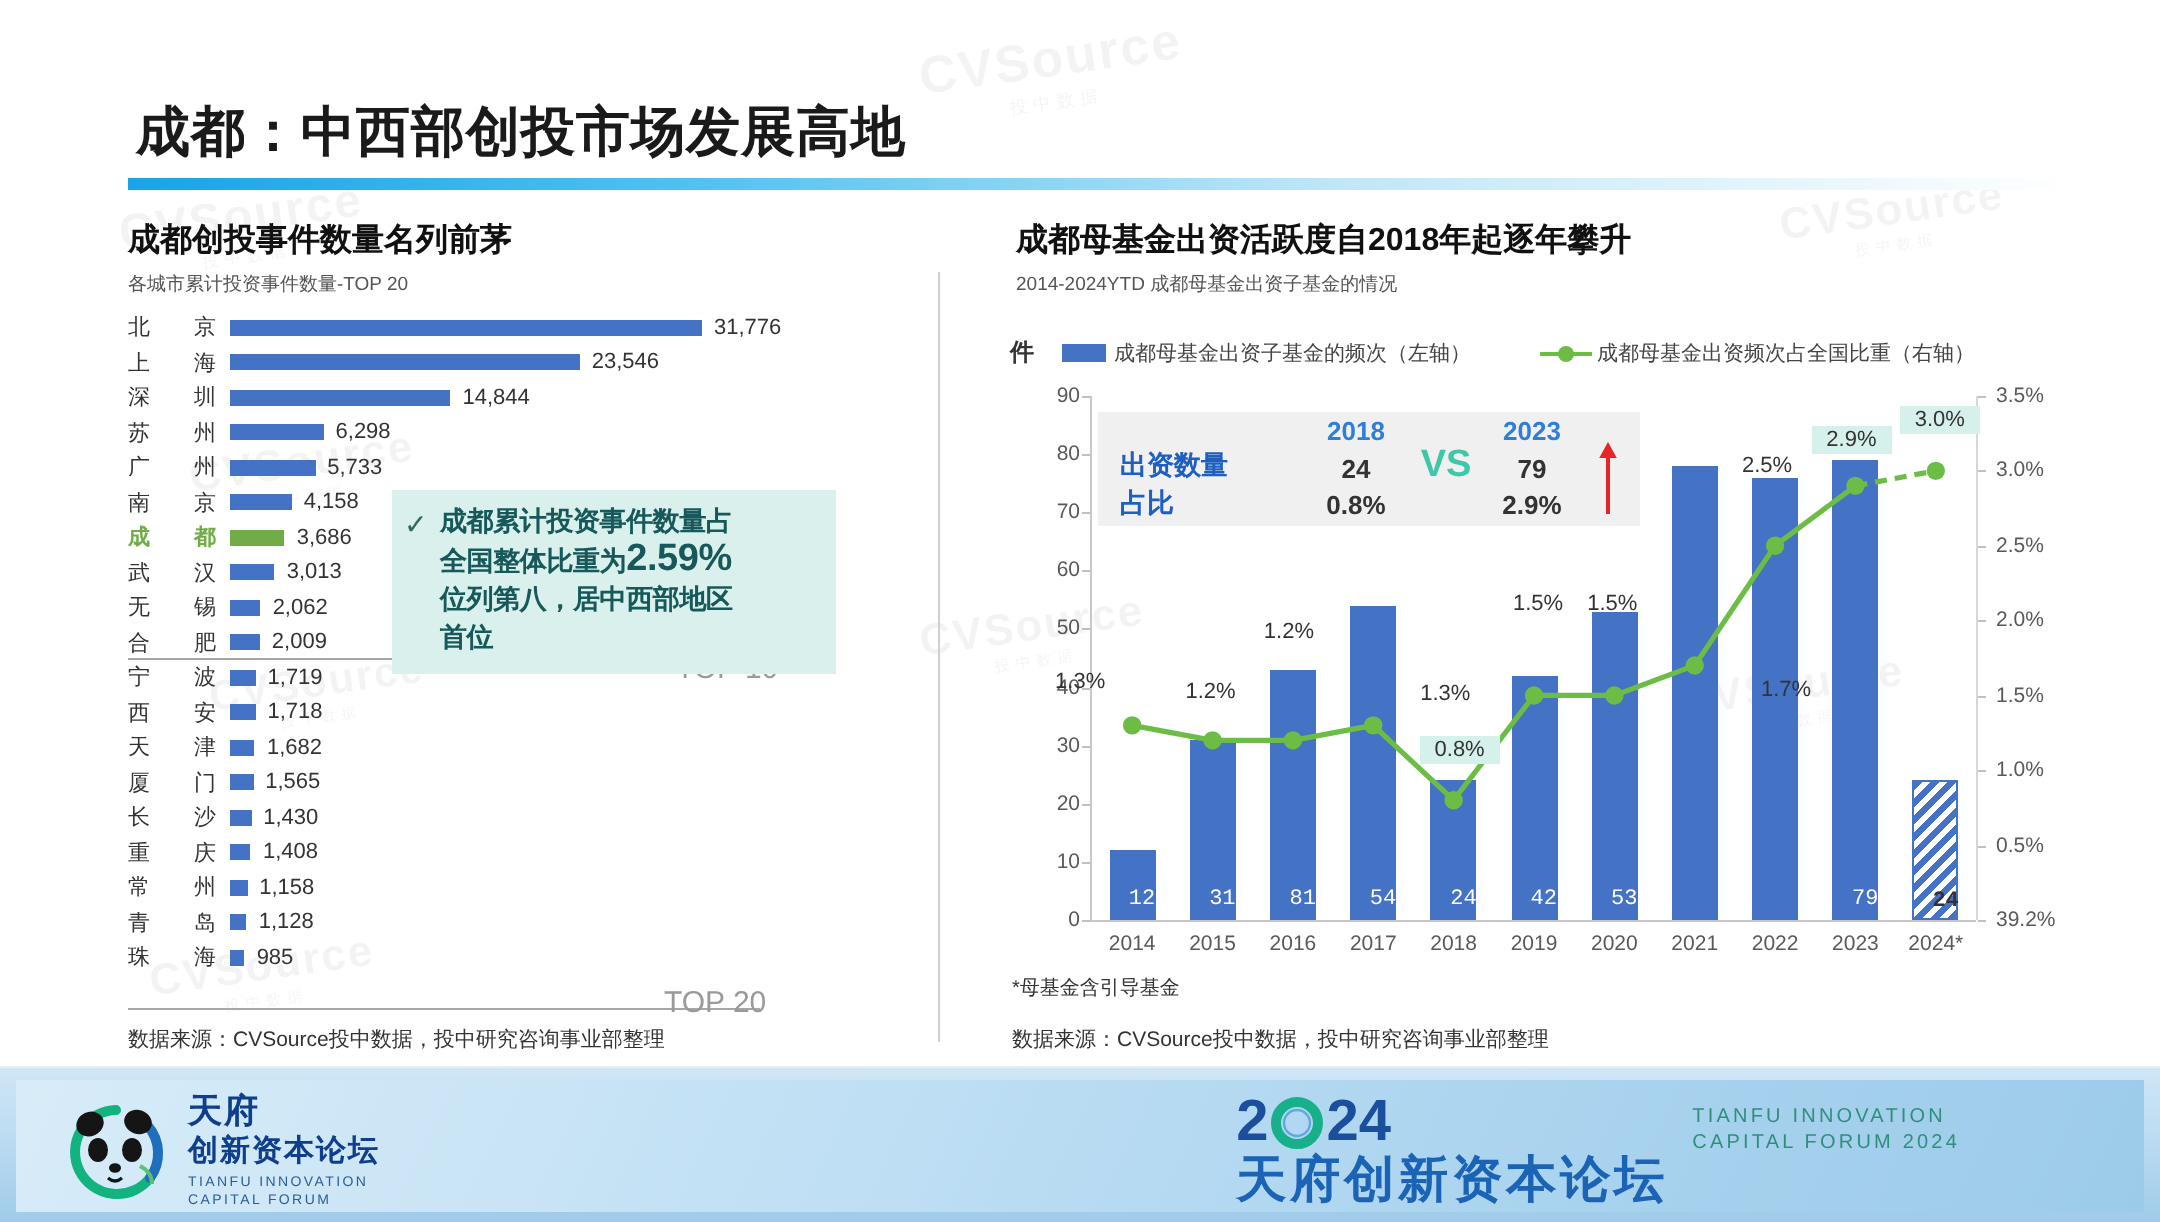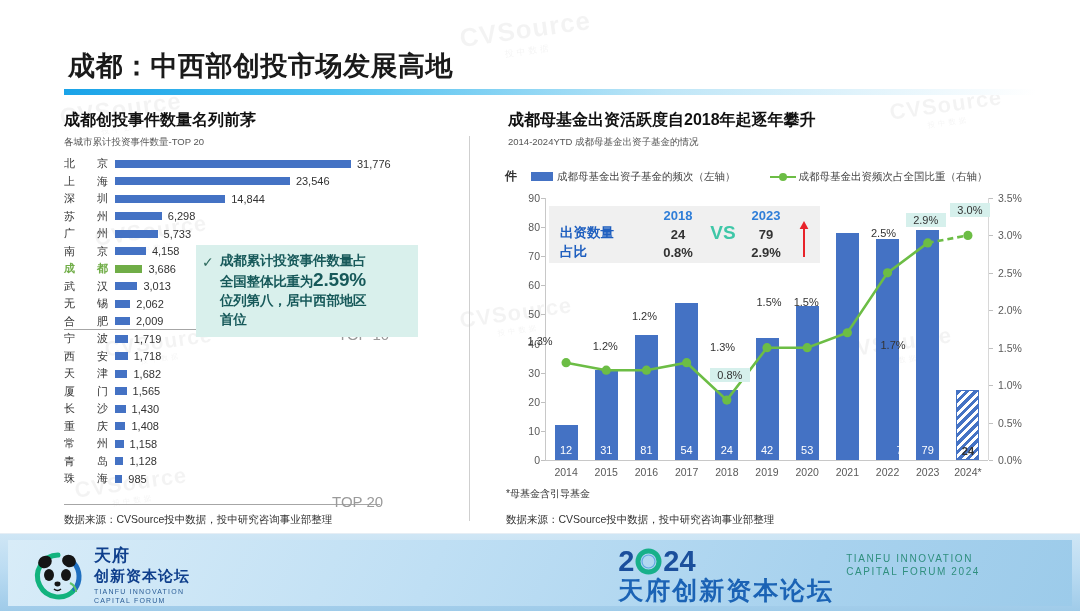--- a/index.html
+++ b/index.html
@@ -76,21 +76,21 @@
   #plot .tickl { position: absolute; right: 100%; margin-right: 1px; width: 4px; height: 1px; background: #c0c0c0; }
   #plot .tickr { position: absolute; left: 100%; margin-left: 1px; width: 4px; height: 1px; background: #c0c0c0; }
   #plot .axisL { position: absolute; left: -1px; top: 0; width: 1px; height: 100%; background: #c8c8c8; }
   #plot .axisR { position: absolute; right: -1px; top: 0; width: 1px; height: 100%; background: #d8d8d8; }
   #plot .axisB { position: absolute; left: -1px; bottom: -1px; width: 443px; height: 1px; background: #c8c8c8; }
   .bar2 { position: absolute; bottom: 0; background: #4472c4; }
   .bar2.hatch {
     background: repeating-linear-gradient(-45deg, #4472c4 0 3px, #ffffff 3px 6px);
     border: 1px solid #4472c4;
   }
-  .barlbl { position: absolute; bottom: 4px; font-size: 11px; color: #fff; text-align: center; }
+  .barlbl { position: absolute; bottom: 4px; font-size: 11px; color: #fff; text-align: right; font-family: Liberation Mono, monospace; }
   .barlbl.dark { color: #333; font-weight: 700; bottom: 3px; }
   .xlbl { position: absolute; top: 100%; margin-top: 6px; font-size: 10.5px; color: #595959; text-align: center; }
   .pctlbl { position: absolute; font-size: 11px; color: #333; text-align: center; white-space: nowrap; }
   .pctlbl.box { background: #d6f0ec; padding: 1px 4px; }
 
   
   #vsbox {
     position: absolute; left: 549px; top: 206px; width: 271px; height: 57px;
     background: #f0f0f0;
   }
@@ -296,21 +296,21 @@
       <div class="yl" style="top: 116.444px;">50</div>
       <div class="tickl" style="top: 116.444px;"></div>
       <div class="yl" style="top: 87.3333px;">60</div>
       <div class="tickl" style="top: 87.3333px;"></div>
       <div class="yl" style="top: 58.2222px;">70</div>
       <div class="tickl" style="top: 58.2222px;"></div>
       <div class="yl" style="top: 29.1111px;">80</div>
       <div class="tickl" style="top: 29.1111px;"></div>
       <div class="yl" style="top: 0px;">90</div>
       <div class="tickl" style="top: 0px;"></div>
-      <div class="yr" style="top: 262px;">0.0%</div>
+      <div class="yr" style="top: 262px;">39.2%</div>
       <div class="tickr" style="top: 262px;"></div>
       <div class="yr" style="top: 224.571px;">0.5%</div>
       <div class="tickr" style="top: 224.571px;"></div>
       <div class="yr" style="top: 187.143px;">1.0%</div>
       <div class="tickr" style="top: 187.143px;"></div>
       <div class="yr" style="top: 149.714px;">1.5%</div>
       <div class="tickr" style="top: 149.714px;"></div>
       <div class="yr" style="top: 112.286px;">2.0%</div>
       <div class="tickr" style="top: 112.286px;"></div>
       <div class="yr" style="top: 74.8571px;">2.5%</div>

